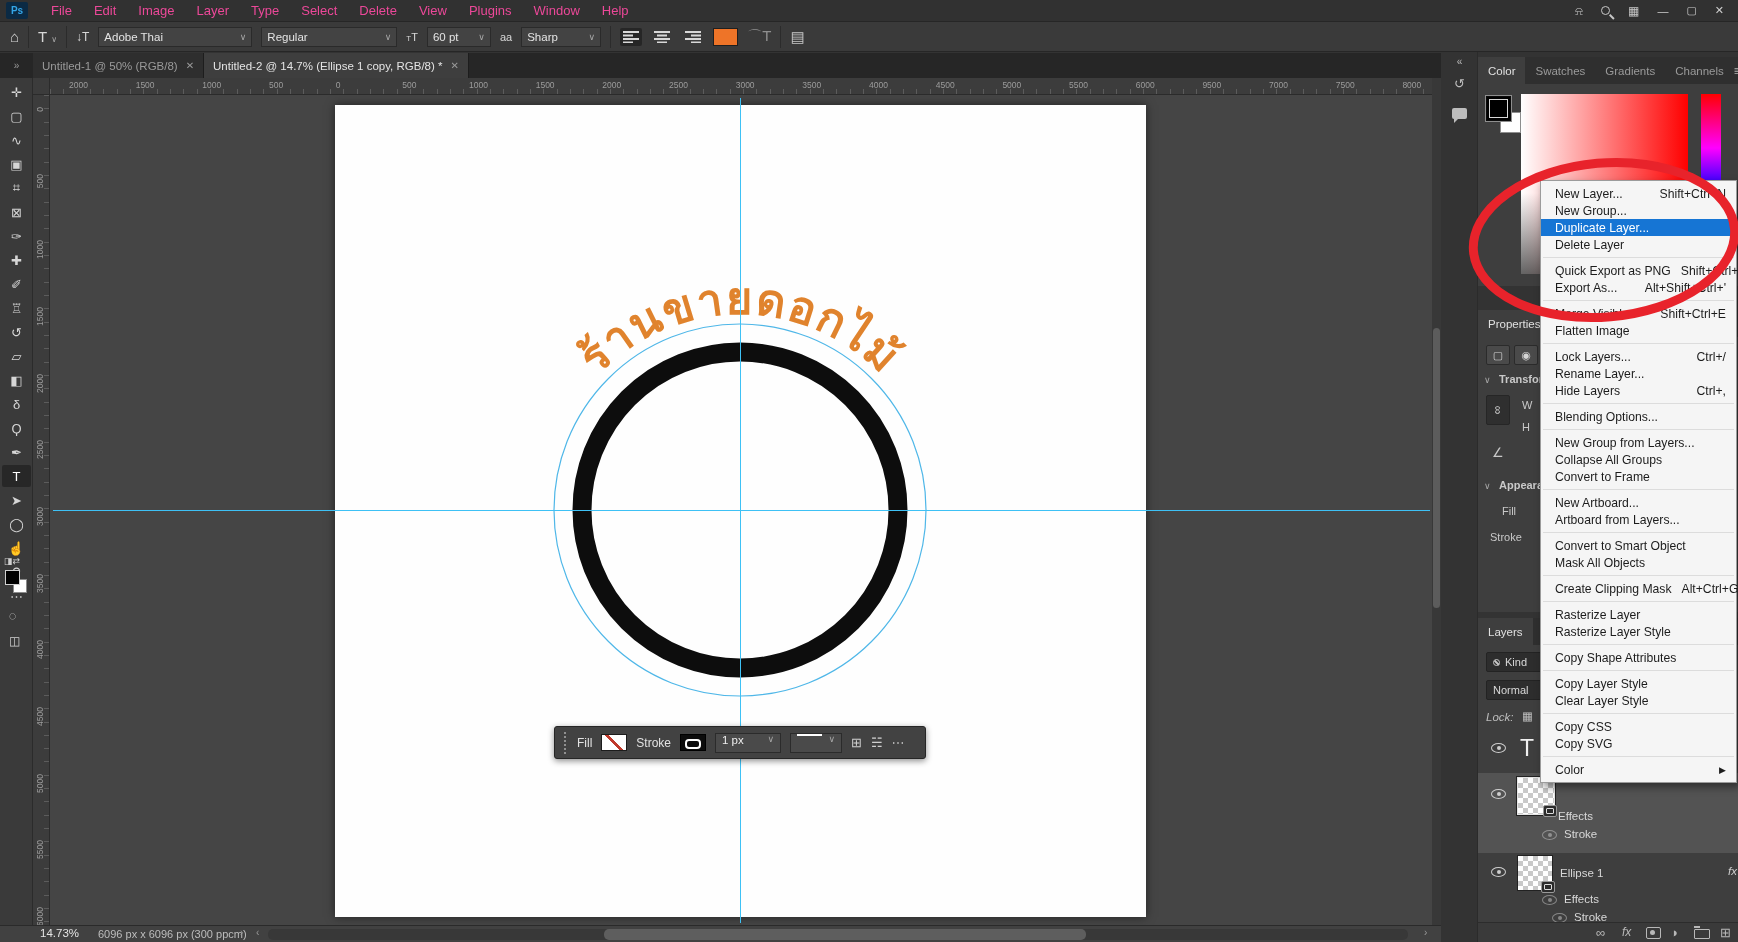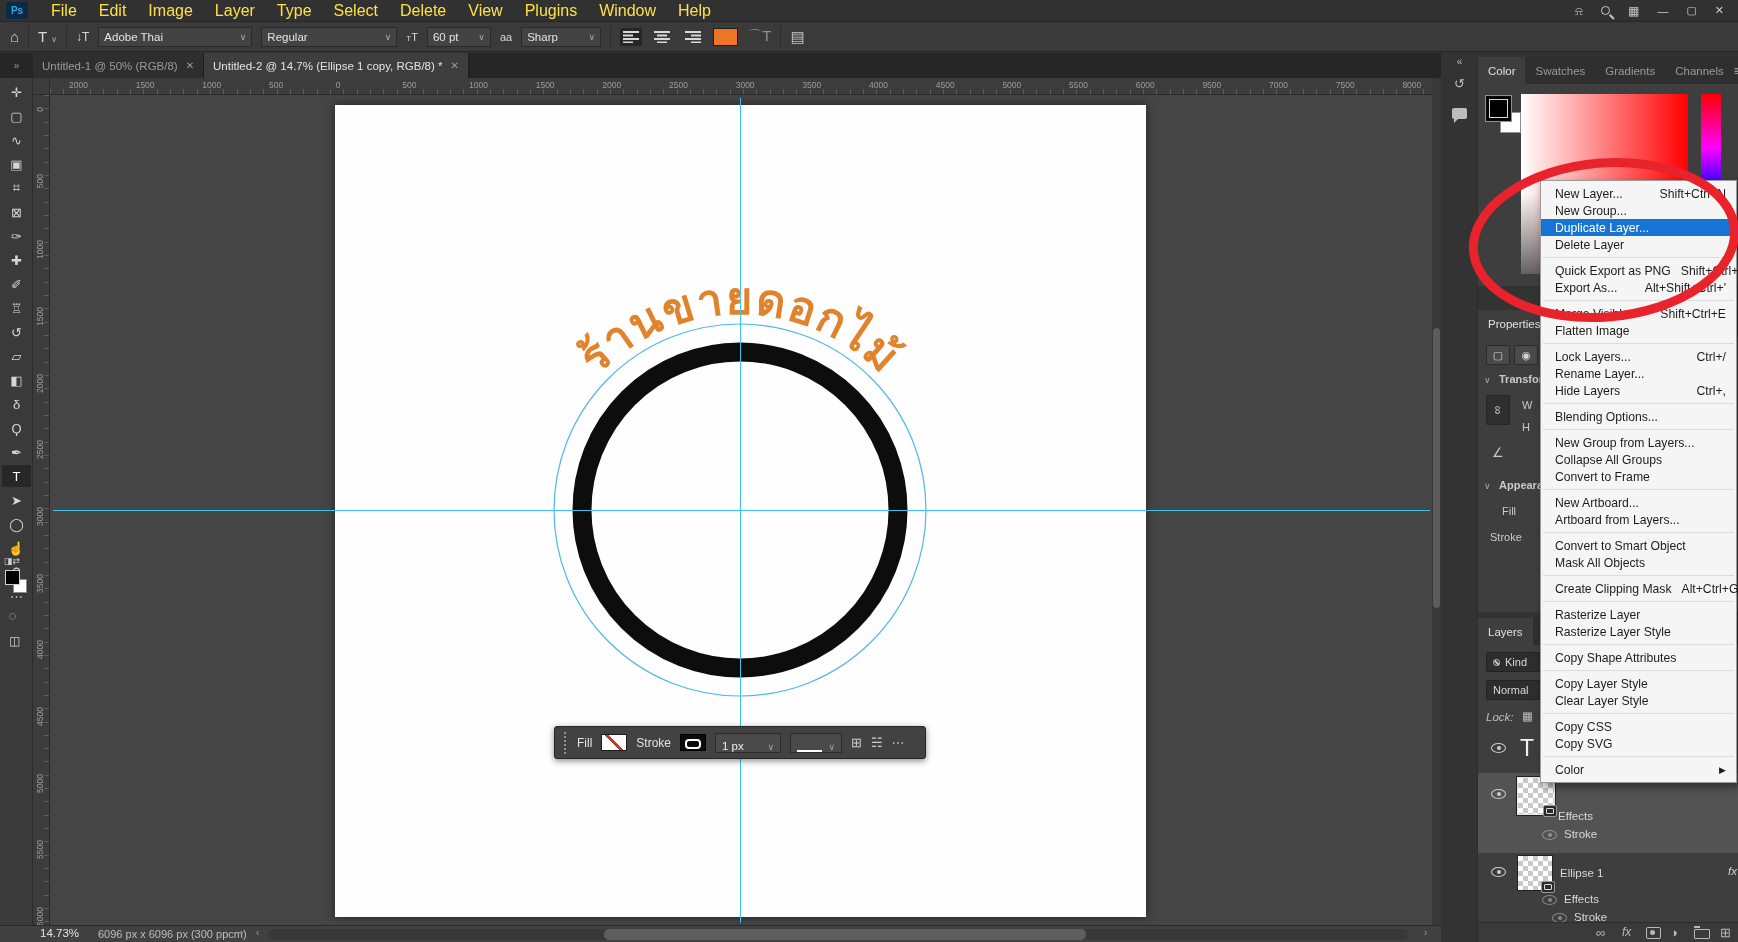--- a/index.html
+++ b/index.html
@@ -5,21 +5,21 @@
   *{margin:0;padding:0;box-sizing:border-box;}
   html,body{width:1738px;height:942px;overflow:hidden;background:#222;
     font-family:"Liberation Sans",sans-serif;-webkit-font-smoothing:antialiased;}
   #app{position:relative;width:1738px;height:942px;background:#333;overflow:hidden;color:#ddd;}
 
   
   #titlebar{position:absolute;left:0;top:0;width:1738px;height:21px;background:#313131;display:flex;align-items:center;z-index:10;}
   .ps-logo{width:22px;height:17px;margin-left:6px;background:#0b2a44;color:#34a6e8;font-size:10px;font-weight:bold;
     display:flex;align-items:center;justify-content:center;border-radius:2px;}
   .menus{display:flex;gap:0;margin-left:12px;}
-  .menu-item{padding:0 11px;font-size:16px;color:#fde047;line-height:21px;cursor:default;}
+  .menu-item{padding:0 11px;font-size:13px;color:#ec4899;line-height:21px;cursor:default;}
   .tb-right{margin-left:auto;display:flex;align-items:center;gap:18px;padding-right:14px;color:#c8c8c8;font-size:12px;}
   .icon-search{position:relative;width:9px;height:9px;border:1.5px solid #c8c8c8;border-radius:50%;display:inline-block;}
   .icon-search::after{content:"";position:absolute;width:6px;height:1.5px;background:#c8c8c8;left:7px;top:9px;transform:rotate(45deg);}
   .winbtn{font-size:11px;color:#cfcfcf;}
 
   
   #optionsbar{position:absolute;left:0;top:21px;width:1738px;height:31px;background:#3a3a3a;border-top:1px solid #262626;
     border-bottom:1px solid #262626;display:flex;align-items:center;gap:9px;padding:0 10px;z-index:10;font-size:12px;}
   .ob-div{width:1px;height:22px;background:#2b2b2b;}
   .ob-ico{color:#d8d8d8;font-size:15px;}
@@ -59,21 +59,21 @@
   #canvas-svg{position:absolute;left:0;top:0;z-index:2;}
 
   
   #floatbar{position:absolute;left:504px;top:631px;width:372px;height:33px;background:#424242;border:1px solid #262626;
     border-radius:3px;box-shadow:0 2px 6px rgba(0,0,0,.45);display:flex;align-items:center;gap:9px;padding:0 9px;z-index:3;font-size:12px;color:#e2e2e2;}
   .fb-handle{width:4px;height:22px;border-left:2px dotted #909090;}
   .fill-sw{width:26px;height:17px;border:1px solid #1c1c1c;background:
     linear-gradient(45deg,#fff 44%,#c0392b 45%,#c0392b 55%,#fff 56%);}
   .stroke-sw{width:26px;height:17px;background:#0c0c0c;border:1px solid #000;}
   .stroke-sw::after{content:"";display:block;margin:4px 4px;height:6px;border:2px solid #fff;border-radius:4px;}
-  .fb-select{display:flex;align-items:flex-end;background:#4a4a4a;border:1px solid #2b2b2b;height:20px;padding:0 6px;font-size:11.5px;color:#eee;}
+  .fb-select{display:flex;align-items:flex-start;background:#4a4a4a;border:1px solid #2b2b2b;height:20px;padding:0 6px;font-size:11.5px;color:#eee;}
   .fb-line{width:26px;height:2px;background:#fff;margin-right:6px;}
   .fb-ico{color:#cfcfcf;font-size:13px;}
 
   
   #vscroll{position:absolute;left:1432px;top:78px;width:9px;height:847px;background:#383838;z-index:7;}
   #vscroll .thumb{position:absolute;left:1px;top:250px;width:7px;height:280px;background:#5c5c5c;border-radius:4px;}
   #statusbar{position:absolute;left:0;top:925px;width:1441px;height:17px;background:#414141;border-top:1px solid #2a2a2a;z-index:9;font-size:11.5px;}
   #statusbar .zoomv{position:absolute;left:40px;top:1px;color:#e4e4e4;}
   #statusbar .doc{position:absolute;left:98px;top:2px;color:#bdbdbd;font-size:11px;}
   #statusbar .sb-arrow{position:absolute;top:1px;color:#9a9a9a;font-size:10px;}

